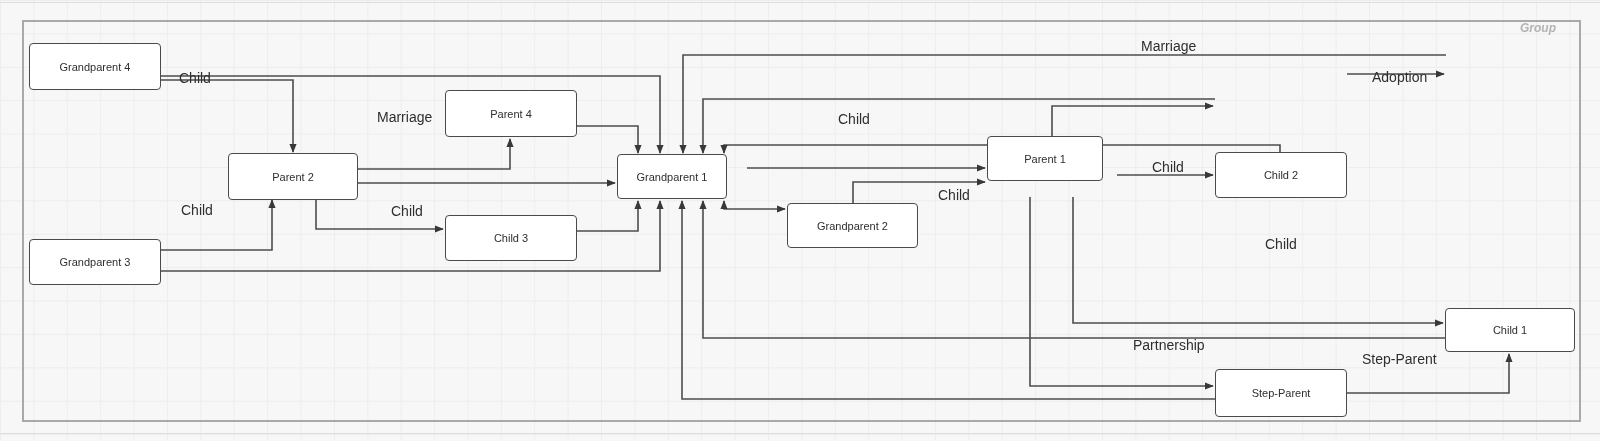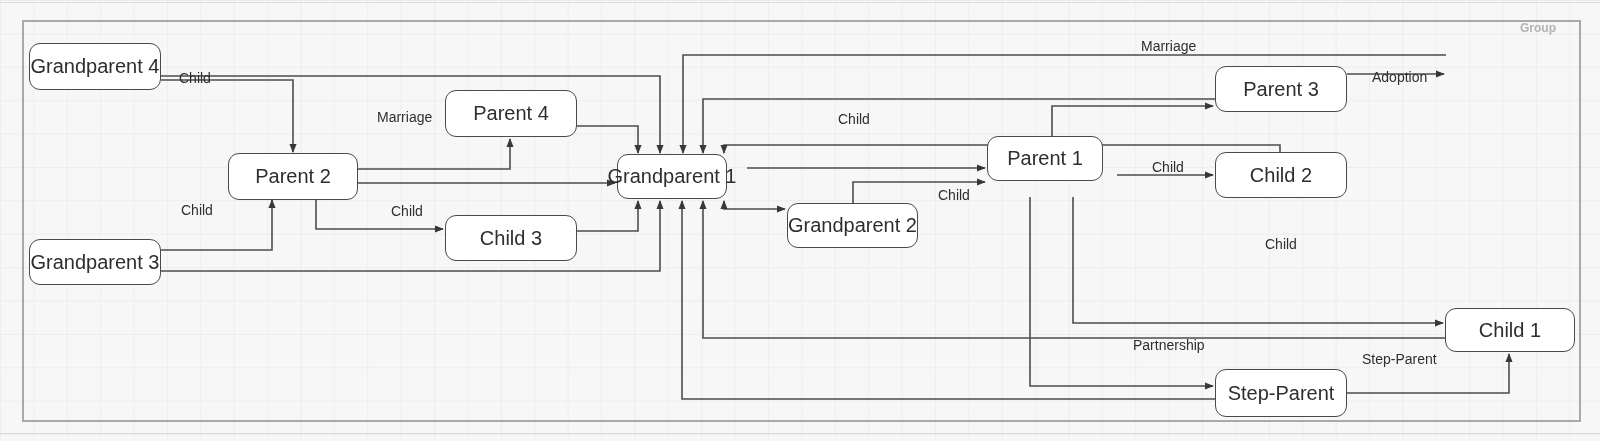--- a/index.html
+++ b/index.html
@@ -15,27 +15,27 @@
     overflow:hidden;
   }
   .edge-canvas{position:absolute;left:0;top:0;width:1600px;height:441px;}
   .hline{position:absolute;left:0;width:1600px;height:1px;background:#dcdcdc;}
   .group-rect{
     position:absolute;left:22px;top:20px;width:1559px;height:402px;
     border:2px solid #a9a9a9;box-sizing:border-box;background:transparent;
   }
   .group-label{
     position:absolute;left:1520px;top:21px;
-    font-size:12px;font-weight:bold;color:#b3b3b3;white-space:nowrap;
+    font-size:12px;font-weight:bold;color:#b3b3b3;white-space:nowrap;font-style:italic;
   }
   .node{
     position:absolute;background:#ffffff;border:1.6px solid #4a4a4a;
-    border-radius:11px;box-sizing:border-box;
+    border-radius:4px;box-sizing:border-box;
     display:flex;align-items:center;justify-content:center;
-    font-size:20px;color:#2e2e2e;white-space:nowrap;
+    font-size:11px;color:#2e2e2e;white-space:nowrap;
   }
   .edge-label{
     position:absolute;font-size:14px;color:#2e2e2e;white-space:nowrap;
   }
   polyline{fill:none;stroke:#4d4d4d;stroke-width:1.6px;}
 </style>
 </head>
 <body>
 
 <div class="canvas">
@@ -95,23 +95,20 @@
     </div>
   <div class="node" style="left:617px;top:154px;width:110px;height:45px">
       <span>Grandparent 1</span>
     </div>
   <div class="node" style="left:787px;top:203px;width:131px;height:45px">
       <span>Grandparent 2</span>
     </div>
   <div class="node" style="left:987px;top:136px;width:116px;height:45px">
       <span>Parent 1</span>
     </div>
-  <div class="node" style="left:1215px;top:66px;width:132px;height:46px">
-      <span>Parent 3</span>
-    </div>
   <div class="node" style="left:1215px;top:152px;width:132px;height:46px">
       <span>Child 2</span>
     </div>
   <div class="node" style="left:1445px;top:308px;width:130px;height:44px">
       <span>Child 1</span>
     </div>
   <div class="node" style="left:1215px;top:369px;width:132px;height:48px">
       <span>Step-Parent</span>
     </div>
 

